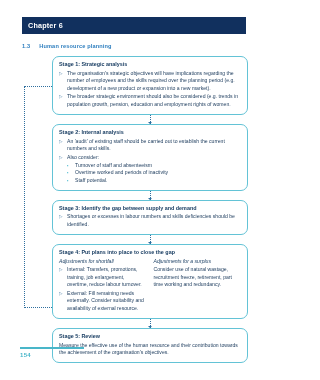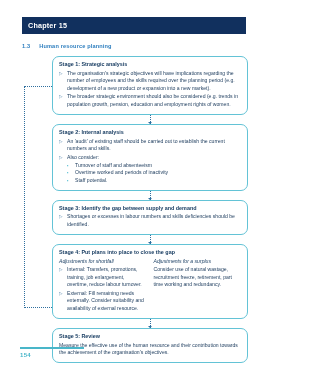--- a/index.html
+++ b/index.html
@@ -205,21 +205,21 @@
     color: #49b6c9;
     letter-spacing: 0.3px;
   }
 </style>
 </head>
 <body>
 
 <div class="page">
 
   <div class="chapter-bar">
-    <span class="chapter-bar-label">Chapter 15</span>
+    <span class="chapter-bar-label">Chapter 6</span>
   </div>
 
   <div class="section-heading">
     <span>1.3</span>
     <span>Human resource planning</span>
   </div>
 
   <div class="feedback-loop"></div>
   <div class="feedback-arrow"></div>
 

